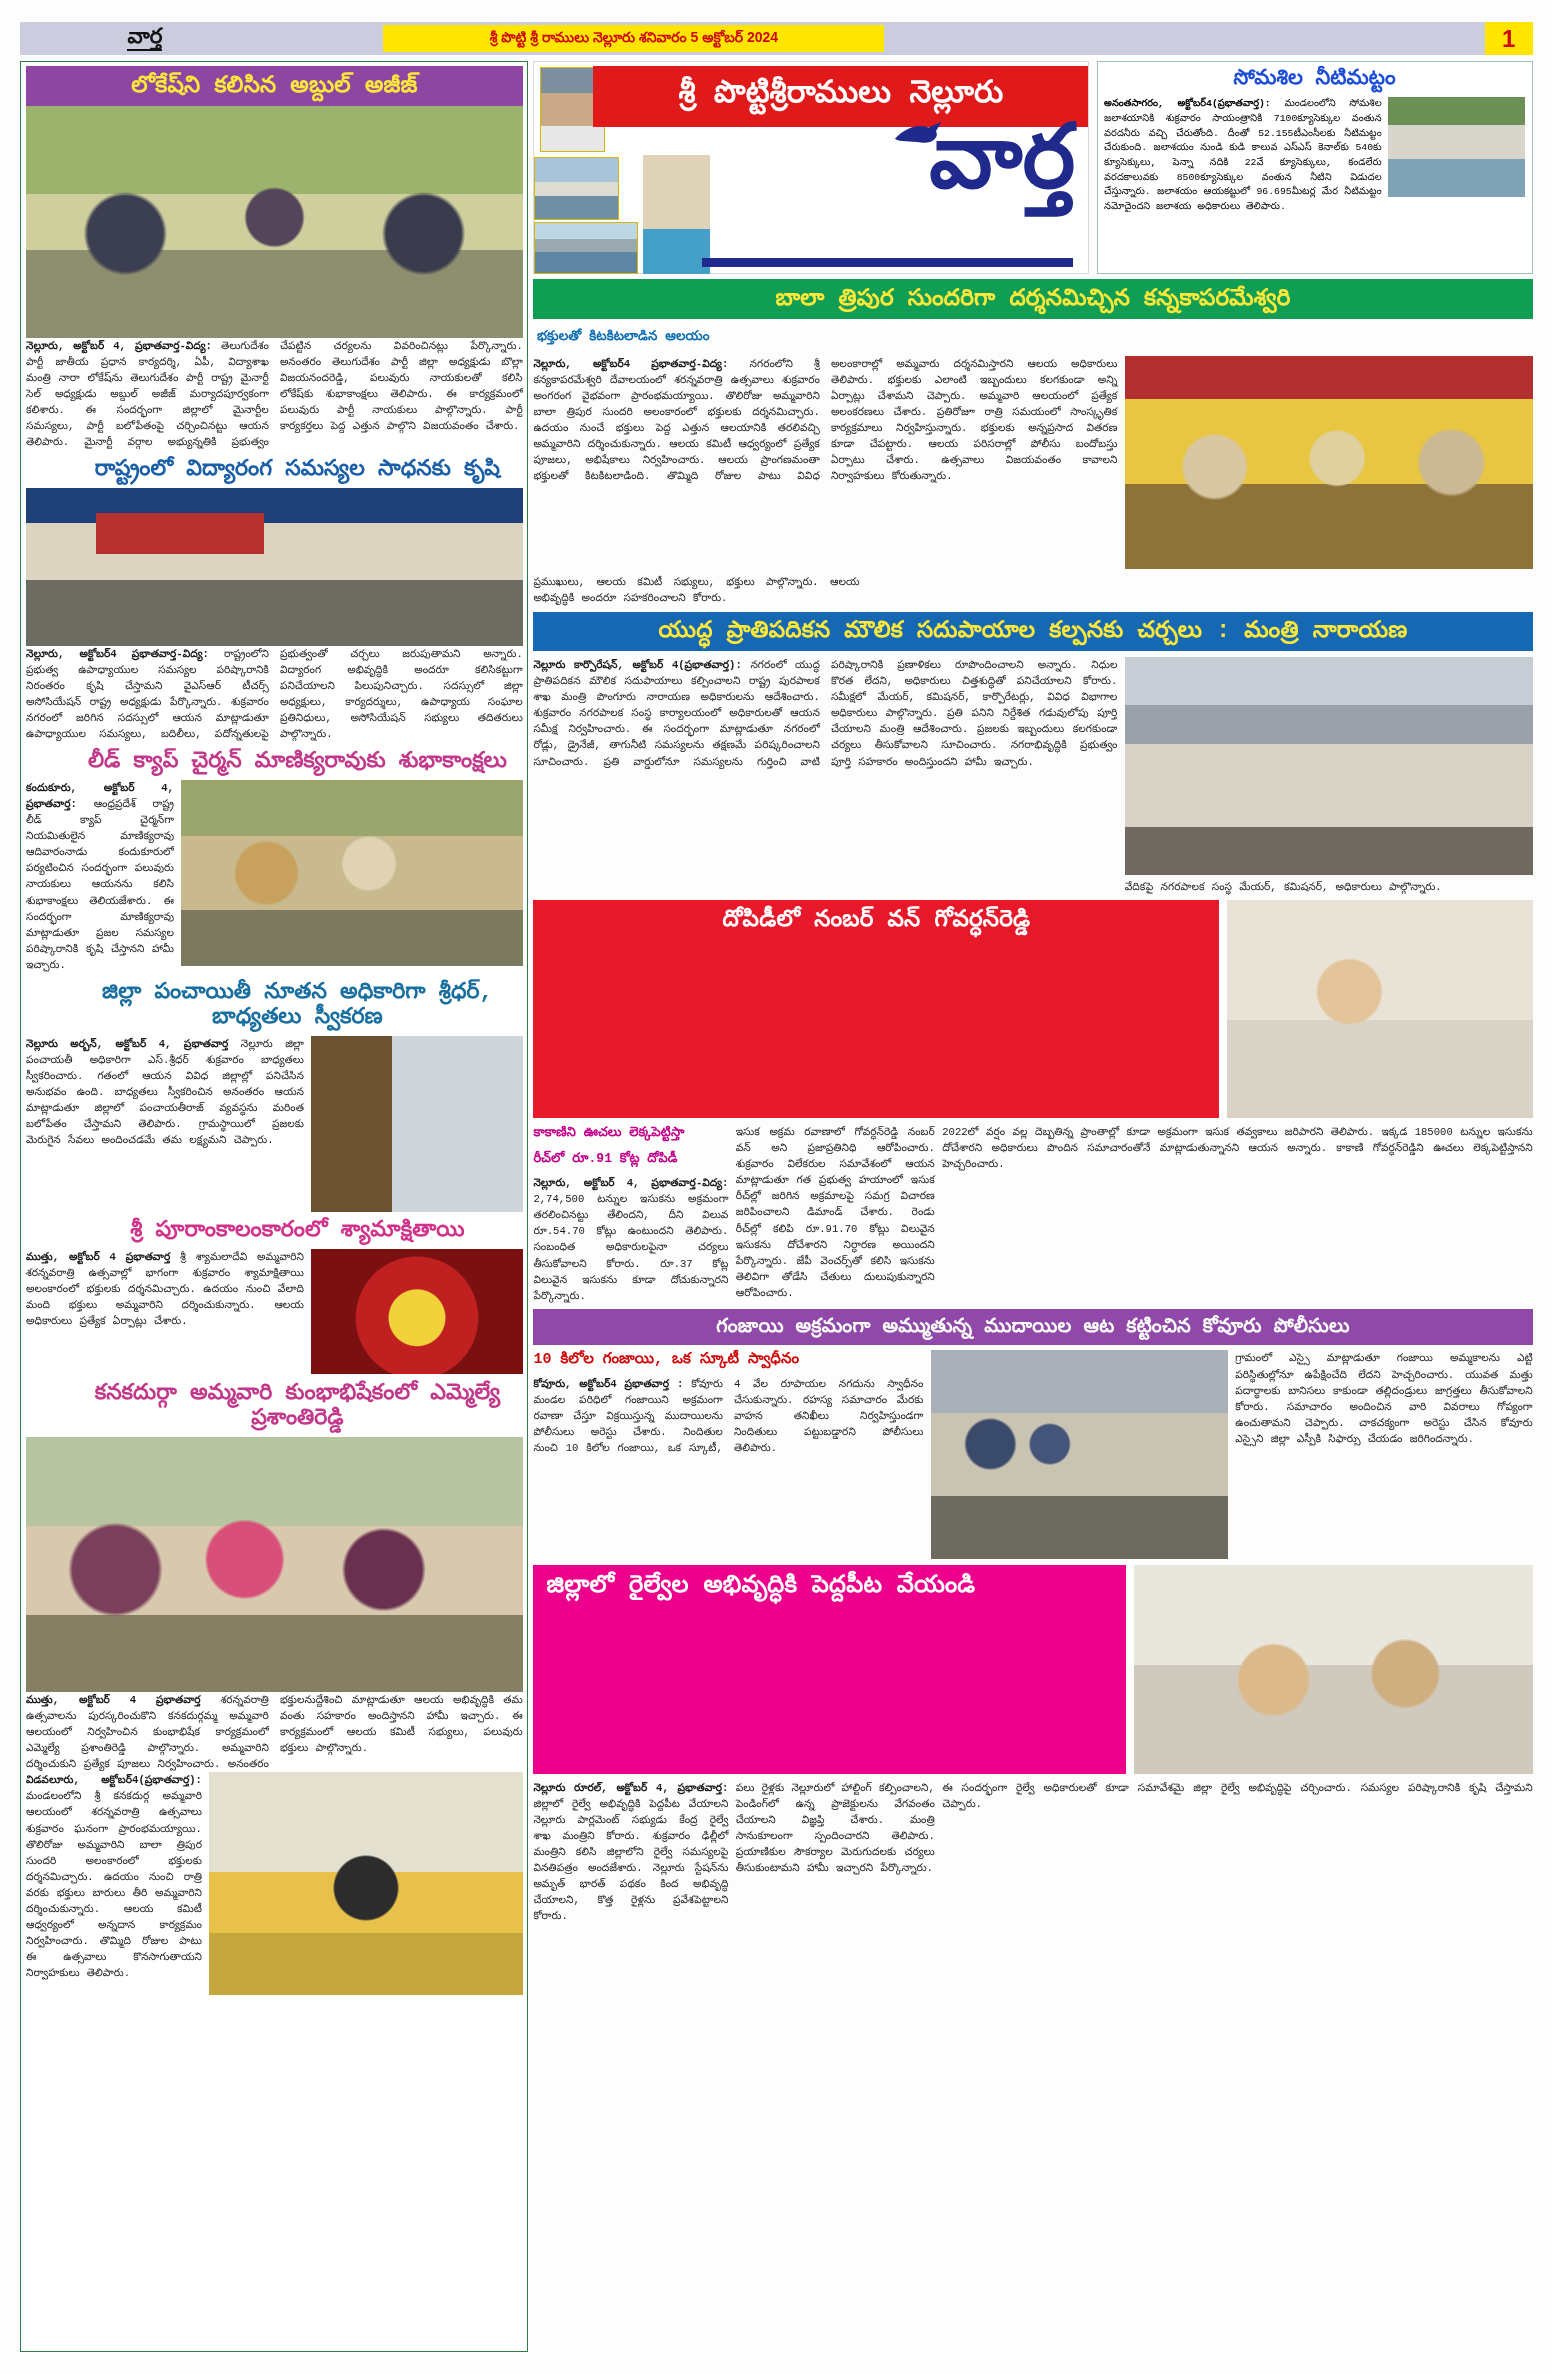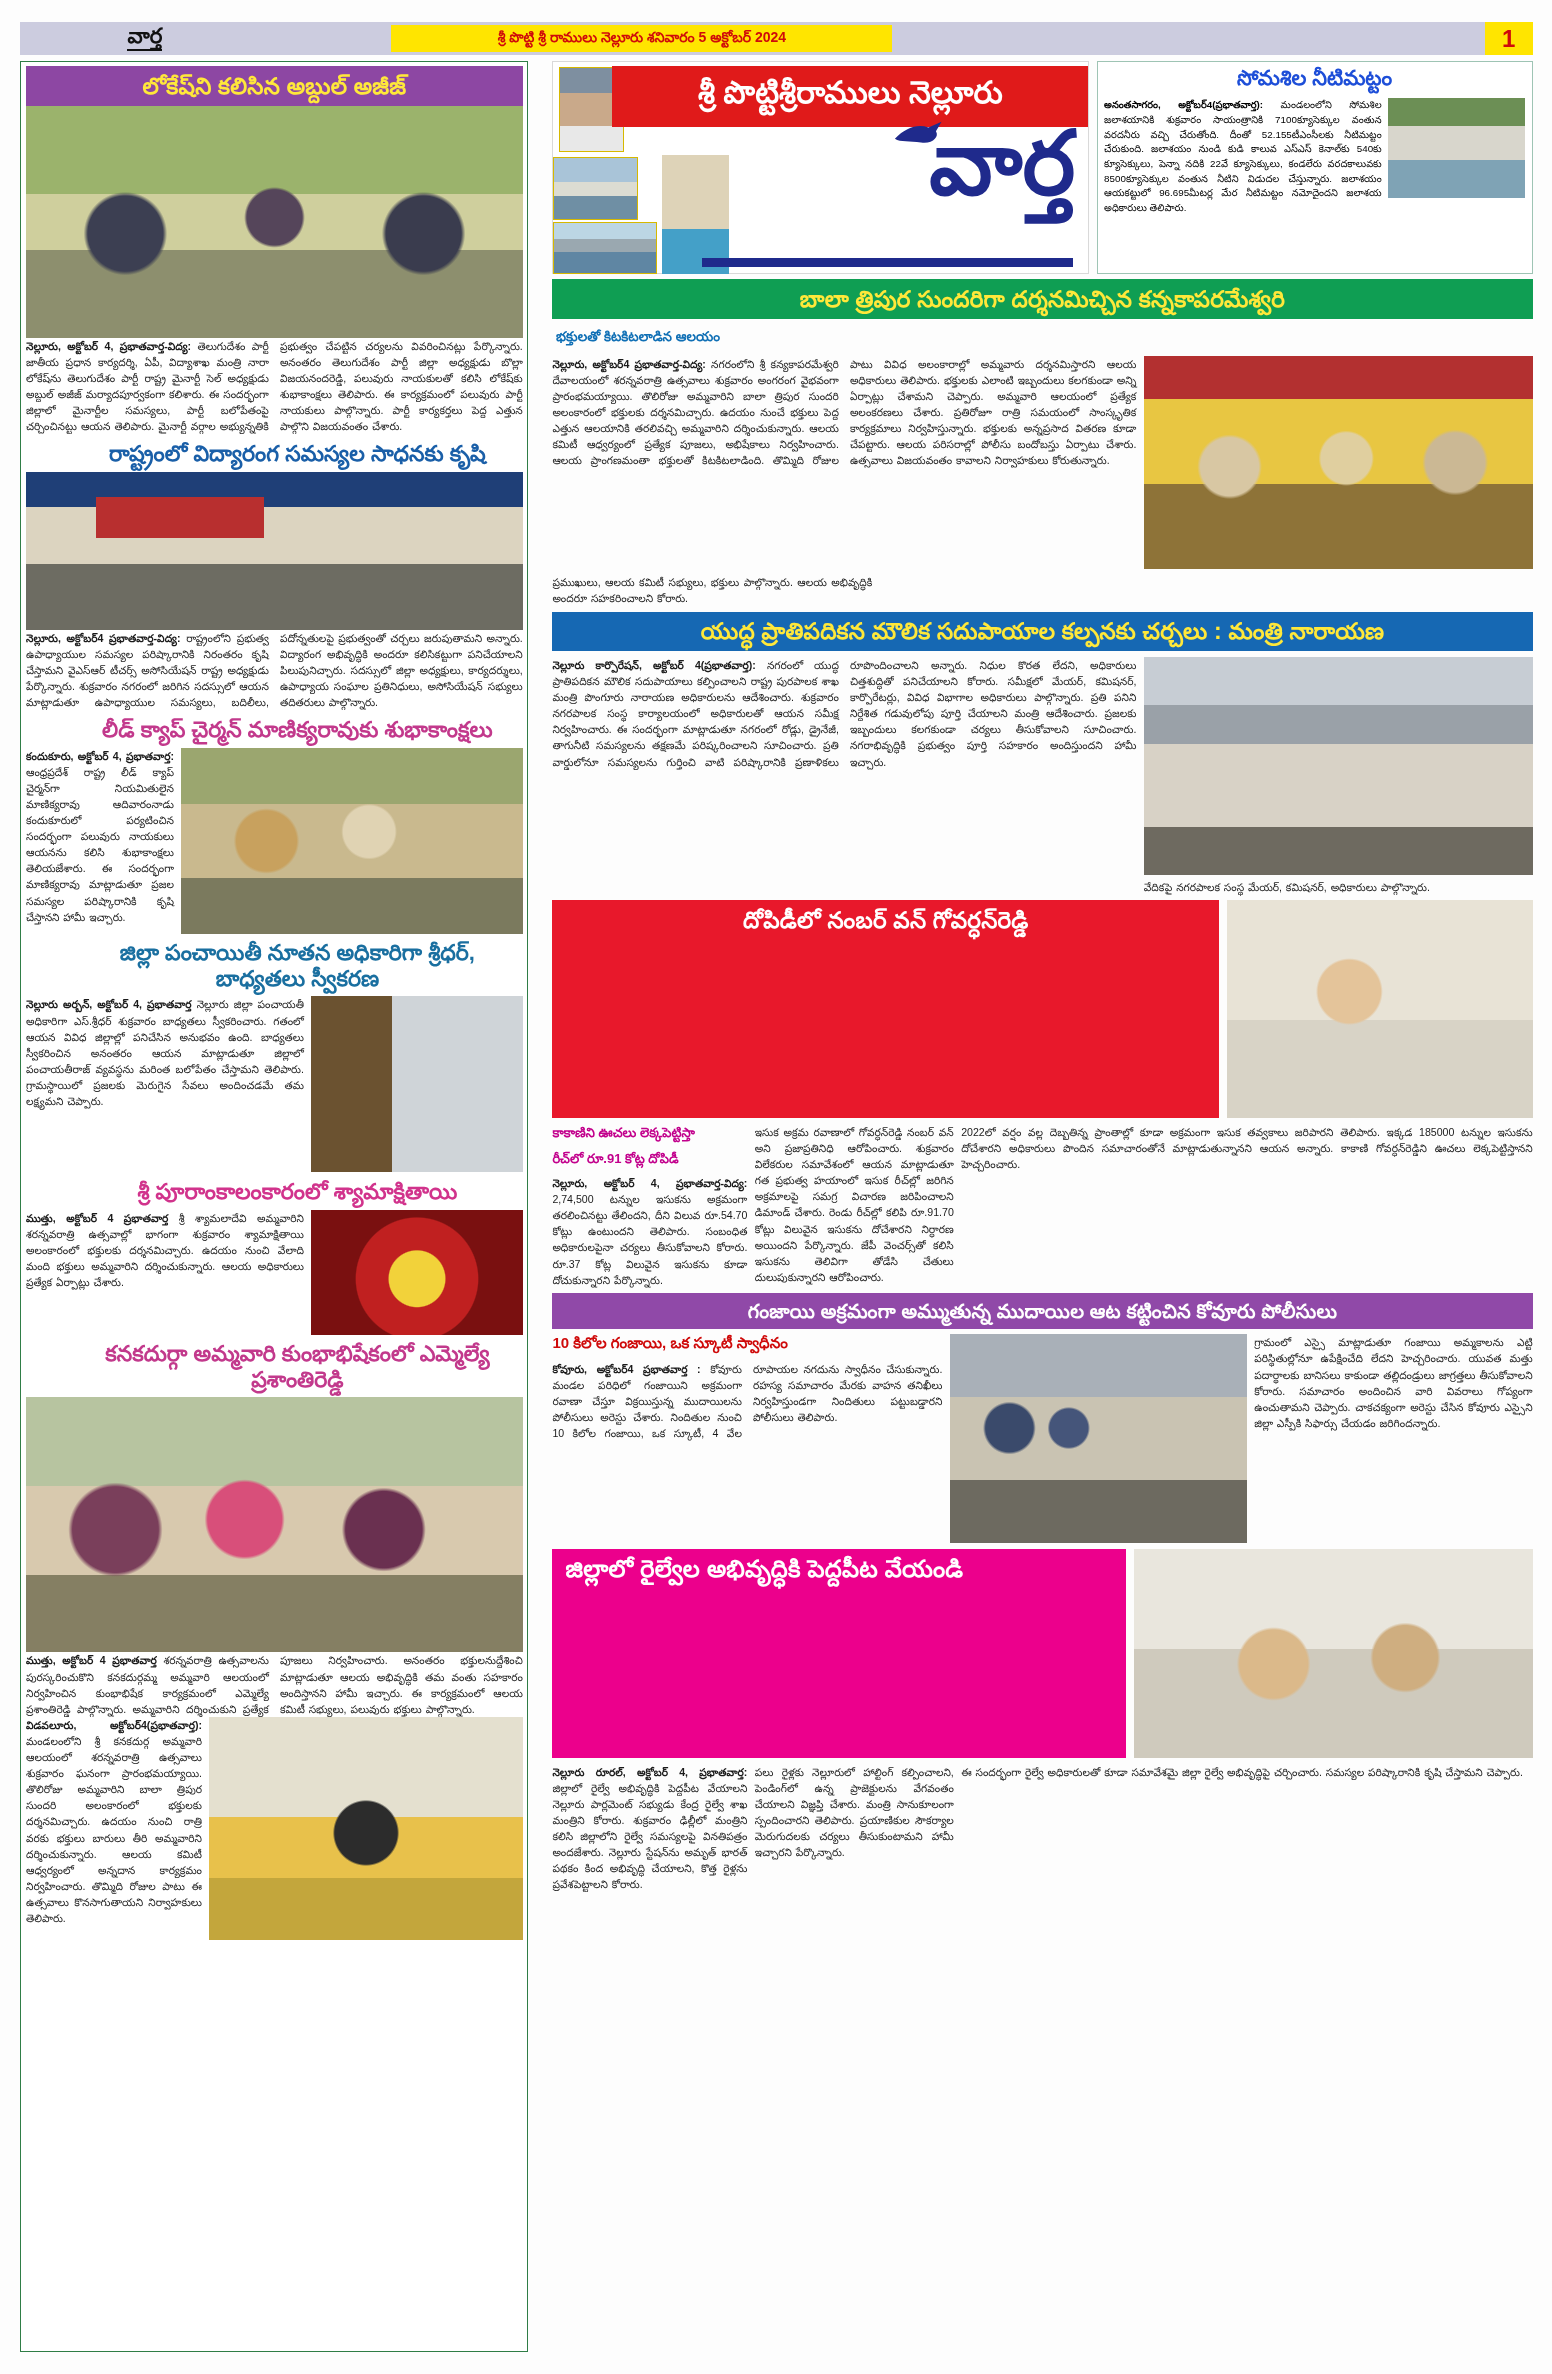--- a/index.html
+++ b/index.html
@@ -26,37 +26,38 @@
     position:relative;
   }
   .topstrip .brandmini {
     font-size:21.3px; font-weight:bold; color:#111;
     border-bottom:2.8px solid #111;
     line-height:1;
     margin-left:107px;
     padding-bottom:1.9px;
   }
   .topstrip .datebar {
-    position:absolute; left:371px; width:501px;
+    position:absolute; left:363px; width:501px;
     background:#ffe500; color:#cf0a0a;
     font-size:14px; font-weight:bold; text-align:center;
     padding:3.7px 0; top:2.8px;
   }
   .topstrip .pageno {
     position:absolute; right:0; top:0; bottom:0;
     width:48px; background:#ffe500; color:#cf0a0a;
     font-size:24px; font-weight:bold;
     display:flex; align-items:center; justify-content:center;
   }
 
   
   .grid {
-    display:flex; gap:24px;
+    display:flex; gap:5px;
     margin:5.6px 7.4px 0 7.4px;
     height:2291px;
+    font-family:Liberation Mono, monospace;
   }
   .col-left   { width:508px; border:1.9px solid #2f7d46; padding:4.6px; background:#fff; }
   .col-mid-wrap { flex:1; display:flex; flex-direction:column; gap:5.6px; }
 
   
   .band {
     color:#ffe83a; font-weight:bold; text-align:center;
     padding:6.5px 3.7px; font-size:23px; line-height:1.15;
     letter-spacing:0.2px;
   }

